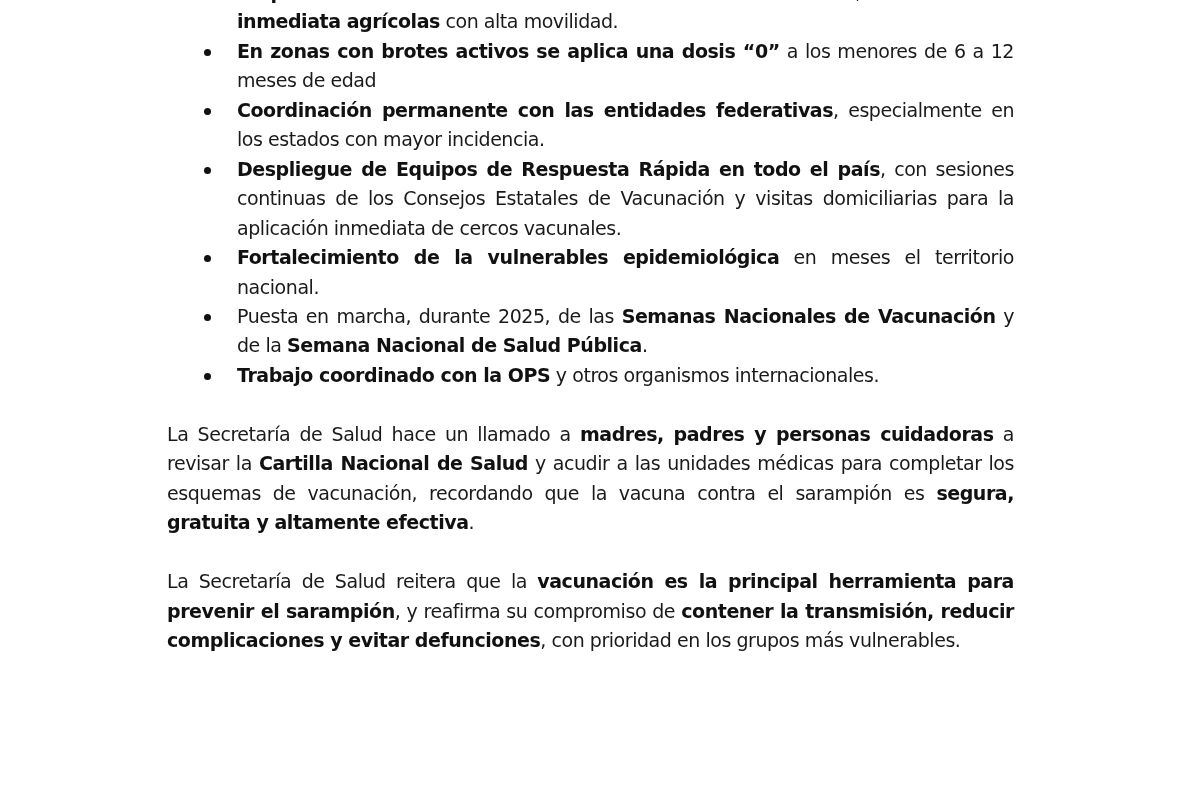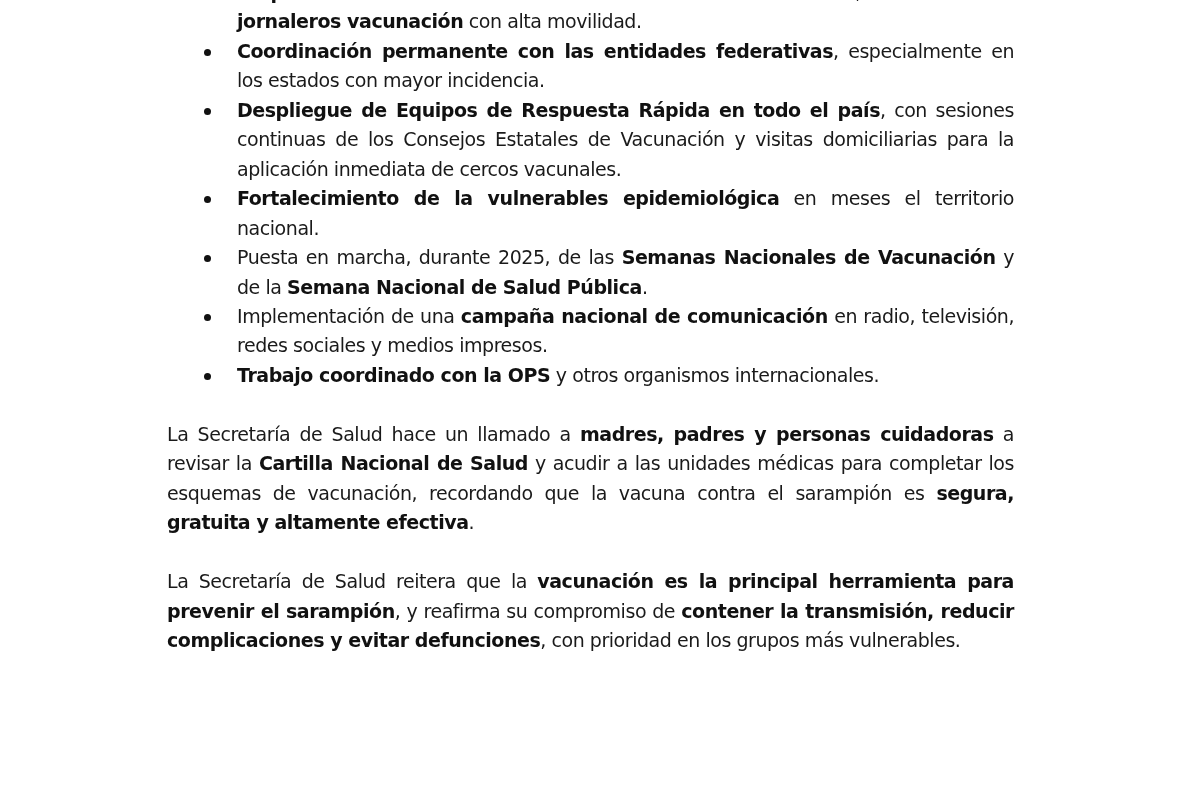--- a/index.html
+++ b/index.html
@@ -57,26 +57,26 @@
       font-size: 19px;
       letter-spacing: 0px;
       padding-left: 42px;
     }
   </style>
 </head>
 <body>
 
 <div class="page">
   <ul class="bullets text">
-    <li><b>Ampliación de la edad de vacunación hasta los 49 años</b><span>, con énfasis en </span><b>jornaleros vacunación</b><span> con alta movilidad.</span></li>
+    <li><b>Ampliación de la edad de vacunación hasta los 49 años</b><span>, con énfasis en </span><b>inmediata agrícolas</b><span> con alta movilidad.</span></li>
+    <li><span class="dot"></span><b>En zonas con brotes activos se aplica una dosis “0”</b><span> a los menores de 6 a 12 meses de edad</span></li>
     <li><span class="dot"></span><b>Coordinación permanente con las entidades federativas</b><span>, especialmente en los estados con mayor incidencia.</span></li>
     <li><span class="dot"></span><b>Despliegue de Equipos de Respuesta Rápida en todo el país</b><span>, con sesiones continuas de los Consejos Estatales de Vacunación y visitas domiciliarias para la aplicación inmediata de cercos vacunales.</span></li>
     <li><span class="dot"></span><b>Fortalecimiento de la vulnerables epidemiológica</b><span> en meses el territorio nacional.</span></li>
     <li><span class="dot"></span><span>Puesta en marcha, durante 2025, de las </span><b>Semanas Nacionales de Vacunación</b><span> y de la </span><b>Semana Nacional de Salud Pública</b><span>.</span></li>
-    <li><span class="dot"></span><span>Implementación de una </span><b>campaña nacional de comunicación</b><span> en radio, televisión, redes sociales y medios impresos.</span></li>
     <li><span class="dot"></span><b>Trabajo coordinado con la OPS</b><span> y otros organismos internacionales.</span></li>
   </ul>
 
   <p class="text para" style="margin-bottom:0;"><span>La Secretaría de Salud hace un llamado a </span><b>madres, padres y personas cuidadoras</b><span> a revisar la </span><b>Cartilla Nacional de Salud</b><span> y acudir a las unidades médicas para completar los esquemas de vacunación, recordando que la vacuna contra el sarampión es </span><b>segura, gratuita y altamente efectiva</b><span>.</span></p>
 
   <p class="text para" style="margin-bottom:12px;"><span>La Secretaría de Salud reitera que la </span><b>vacunación es la principal herramienta para prevenir el sarampión</b><span>, y reafirma su compromiso de </span><b>contener la transmisión, reducir complicaciones y evitar defunciones</b><span>, con prioridad en los grupos más vulnerables.</span></p>
 
 </div>
 
 </body></html>

